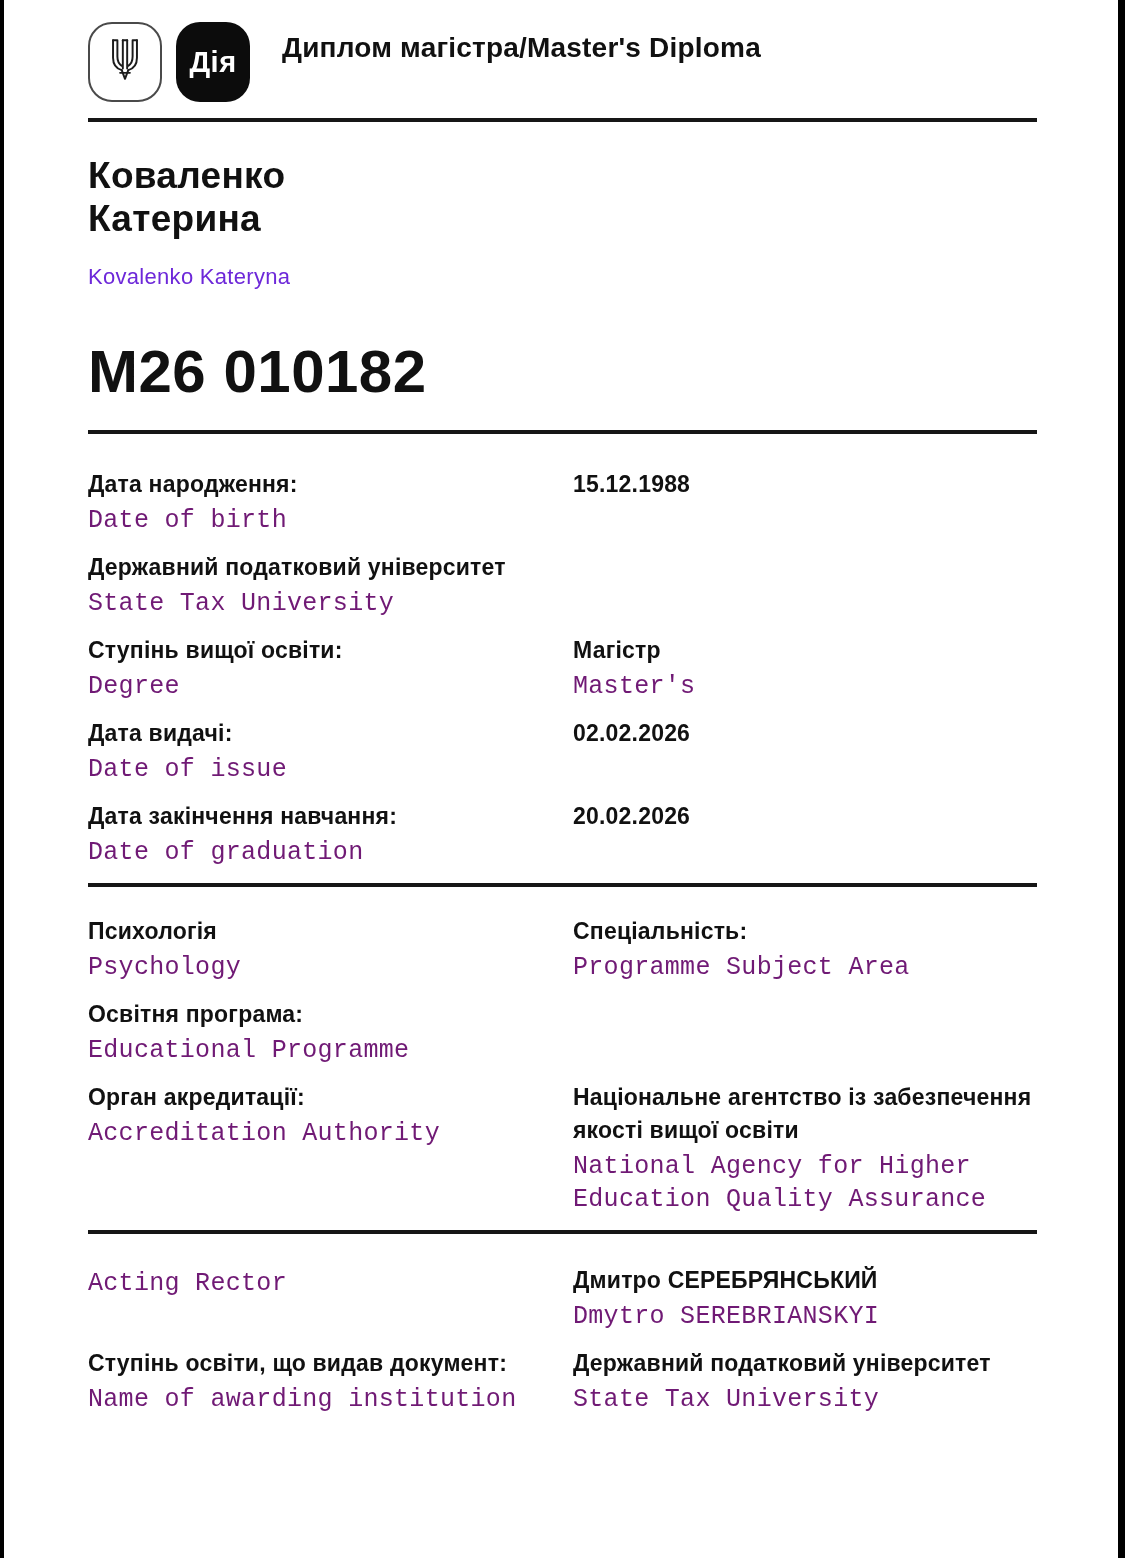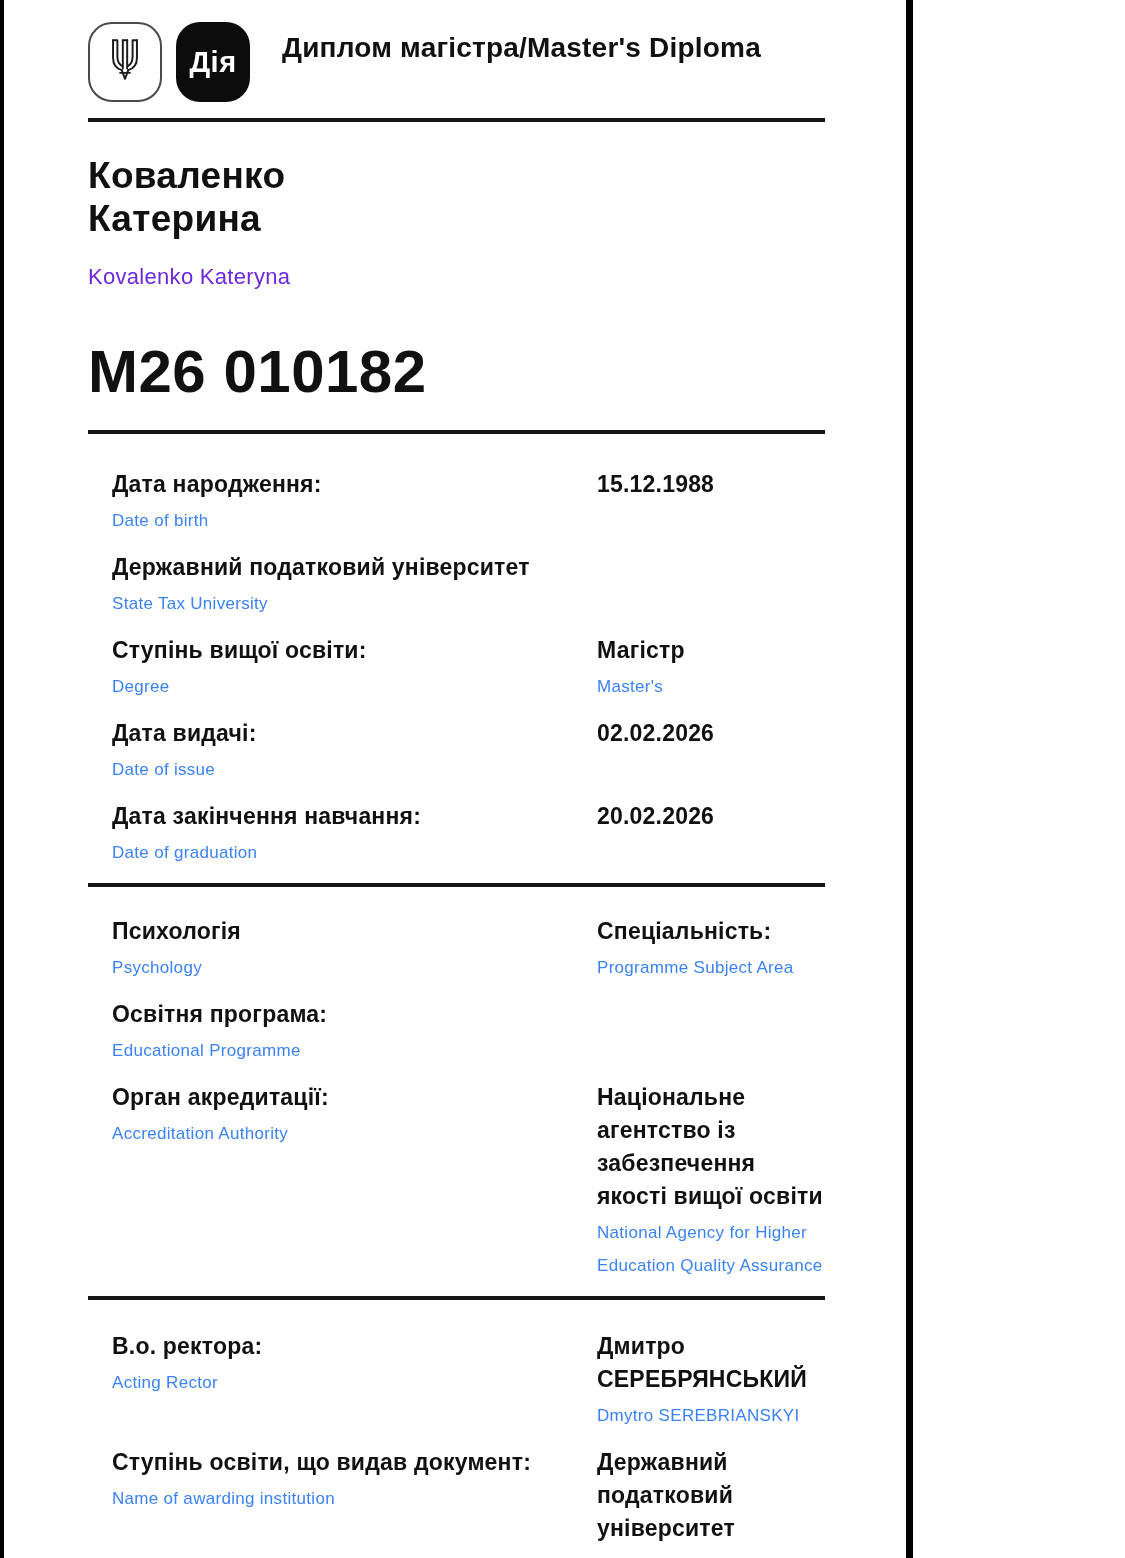--- a/index.html
+++ b/index.html
@@ -4,21 +4,21 @@
 <style>
   html, body {
     margin: 0;
     padding: 0;
     background: #ffffff;
     font-family: "Liberation Sans", "DejaVu Sans", sans-serif;
     color: #111111;
   }
   .screen {
     position: relative;
-    width: 913px;
+    width: 1125px;
     height: 1558px;
     background: #ffffff;
     overflow: hidden;
   }
   .edge-stripe {
     position: absolute;
     top: 0;
     height: 100%;
     background: #000000;
   }
@@ -114,35 +114,35 @@
   }
 
   
   .fields {
     margin-top: 34px;
   }
   .field-row {
     display: grid;
     grid-template-columns: 485px 1fr;
     margin-bottom: 14px;
-    margin-left: 24px;
   }
   .cell .main {
     font-size: 23px;
     font-weight: 600;
     line-height: 33px;
     letter-spacing: 0.2px;
   }
   .cell .sub {
-    font-size: 17px;
+    font-size: 25px;
     font-weight: 400;
     line-height: 33px;
-    color: #3b82f6;
+    color: #701a75;
     margin-top: 3px;
     letter-spacing: 0.3px;
+    font-family: Liberation Mono, monospace;
   }
 </style>
 </head>
 <body>
 
 <div class="screen">
   <div class="edge-stripe edge-left"></div>
   <div class="edge-stripe edge-right"></div>
 
   <div class="content">
@@ -256,21 +256,20 @@
     <div class="cell value-cell">
       <div class="main">Національне агентство із забезпечення якості вищої освіти</div>
       <div class="sub">National Agency for Higher Education Quality Assurance</div>
     </div>
   </div>
       </div>
     <hr class="rule rule-4">
     <div class="fields" style="margin-top:0;">
         <div class="field-row">
     <div class="cell label-cell">
-      <div class="main">В.о. ректора:</div>
       <div class="sub">Acting Rector</div>
     </div>
     <div class="cell value-cell">
       <div class="main">Дмитро СЕРЕБРЯНСЬКИЙ</div>
       <div class="sub">Dmytro SEREBRIANSKYI</div>
     </div>
   </div>
         <div class="field-row">
     <div class="cell label-cell">
       <div class="main">Ступінь освіти, що видав документ:</div>

